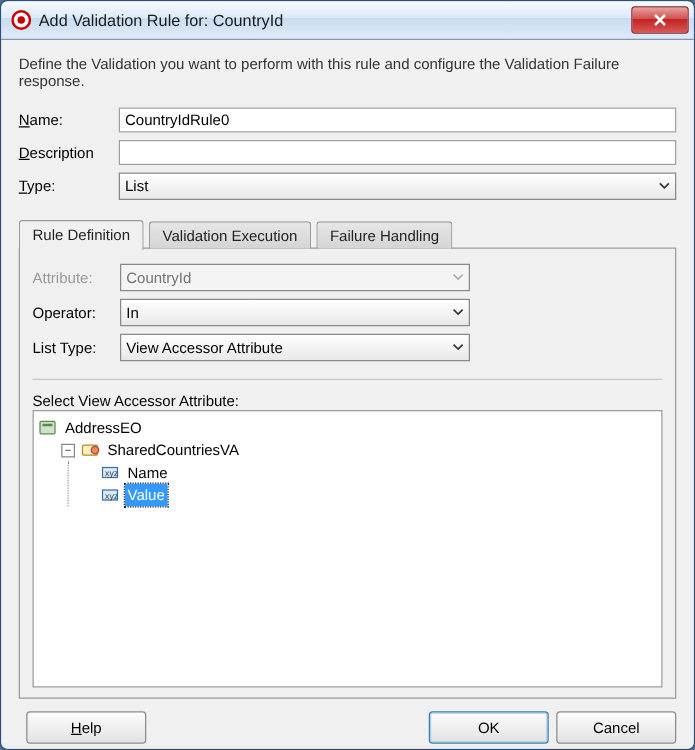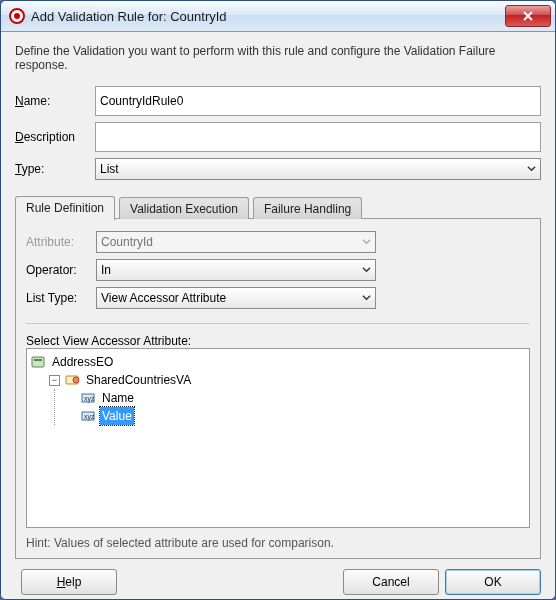--- a/index.html
+++ b/index.html
@@ -71,21 +71,21 @@
     align-items: center;
     margin-bottom: 6px;
   }
   .form-row label {
     width: 80px;
     color: #000;
   }
   .form-row label .ul { text-decoration: underline; }
   .text-input {
     flex: 1;
-    height: 30px;
+    height: 20px;
     border: 1px solid #a0a0a0;
     background: #fff;
     padding: 1px 4px;
     font-size: 12px;
     box-sizing: border-box;
   }
   .select {
     flex: 1;
     height: 22px;
     border: 1px solid #8a8a8a;
@@ -388,28 +388,27 @@
                         </div>
                       </li>
                     </ul>
                   </li>
                 </ul>
               </li>
             </ul>
           </div>
         </div>
 
-        <div class="hint">Hint: Values of selected attribute are used for comparison.</div>
       </div>
     </div>
 
     <div class="footer">
       <span class="btn">
           <span class="ul">H</span>
           <span>elp</span>
         </span>
       <span class="spacer"></span>
+      <span class="btn default">OK</span>
       <span class="btn">Cancel</span>
-      <span class="btn default">OK</span>
     </div>
 
   </div>
 </div>
 
 </body></html>

